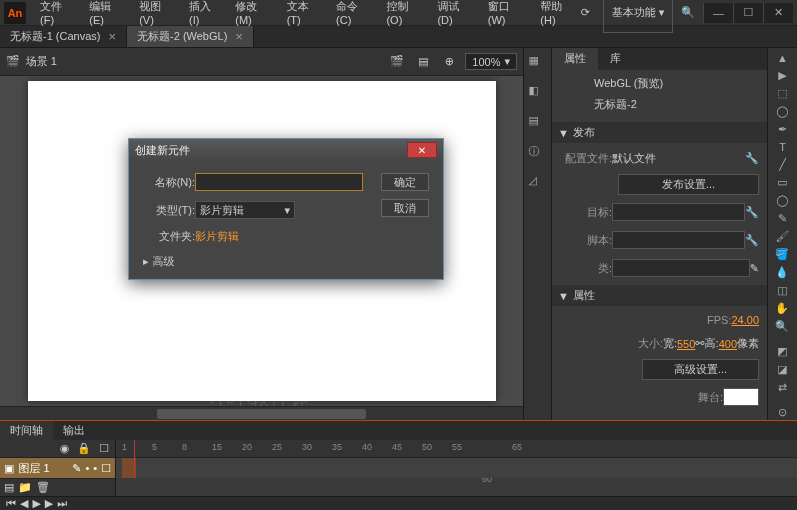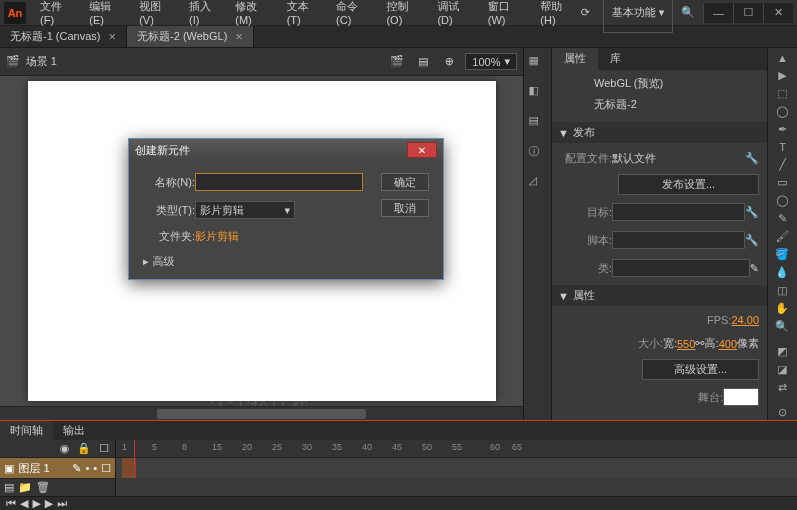--- a/index.html
+++ b/index.html
@@ -269,21 +269,21 @@
           <span class="ruler-tick" style="left: 66px;">8</span>
           <span class="ruler-tick" style="left: 96px;">15</span>
           <span class="ruler-tick" style="left: 126px;">20</span>
           <span class="ruler-tick" style="left: 156px;">25</span>
           <span class="ruler-tick" style="left: 186px;">30</span>
           <span class="ruler-tick" style="left: 216px;">35</span>
           <span class="ruler-tick" style="left: 246px;">40</span>
           <span class="ruler-tick" style="left: 276px;">45</span>
           <span class="ruler-tick" style="left: 306px;">50</span>
           <span class="ruler-tick" style="left: 336px;">55</span>
-          <span class="ruler-tick" style="left: 374px;">60</span>
+          <span class="ruler-tick" style="left: 366px; margin-top: 32px;">60</span>
           <span class="ruler-tick" style="left: 396px;">65</span>
         </div>
       <div class="playhead-zone">
         <div class="playhead"></div>
       </div>
       <div class="frames-rest"></div>
     </div>
   </div>
   <div class="tl-controls">
     <span>⏮</span>

